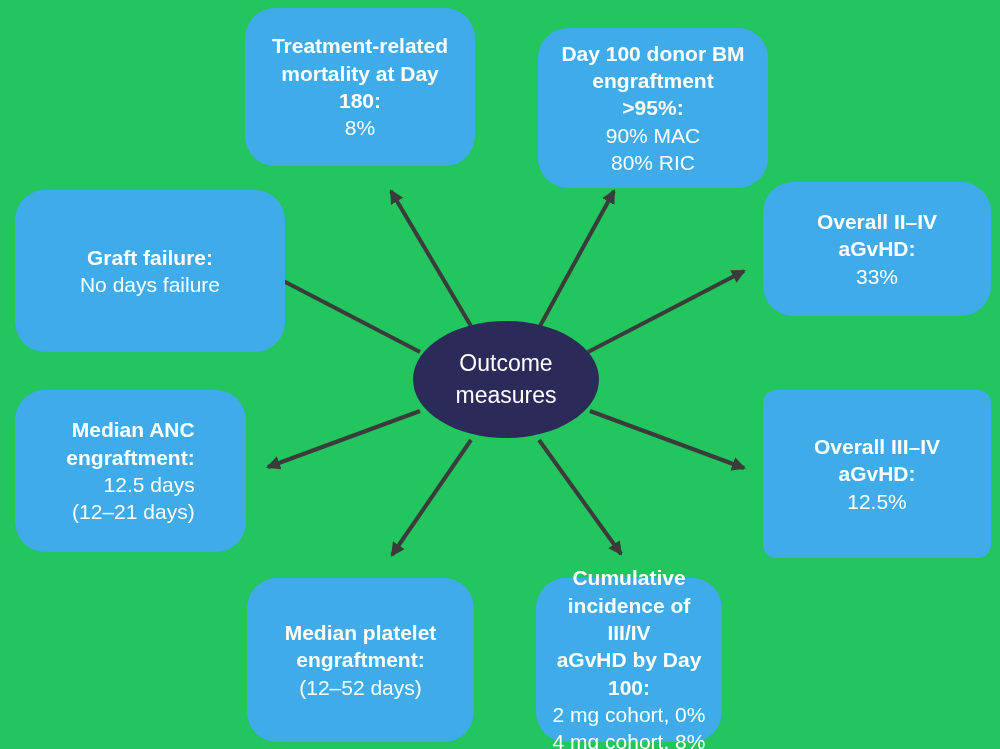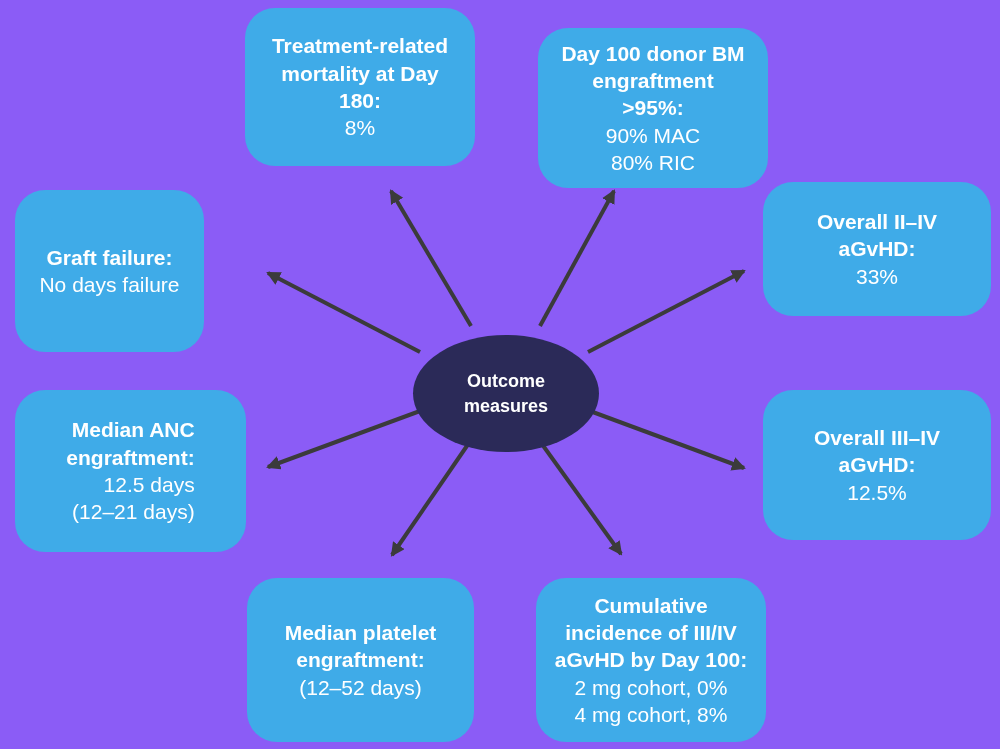--- a/index.html
+++ b/index.html
@@ -7,21 +7,21 @@
     --center-fill: #2B2A58;
     --arrow: #3B3B3B;
     --text: #FFFFFF;
   }
   * { box-sizing: border-box; }
   html, body { margin: 0; padding: 0; background: #ffffff; }
   .canvas {
     position: relative;
     width: 1000px;
     height: 749px;
-    background: #8b5cf6;
+    background: #22c55e;
     font-family: "Liberation Sans", sans-serif;
     overflow: hidden;
   }
   .arrows {
     position: absolute;
     left: 0; top: 0;
     width: 1000px; height: 749px;
   }
   .arrows line {
     stroke: var(--arrow);
@@ -45,31 +45,31 @@
     display: block;
     font-weight: bold;
     white-space: pre-line;
   }
   .box .val {
     display: block;
     font-weight: normal;
   }
   .center-node {
     position: absolute;
-    left: 413px; top: 335px;
+    left: 413px; top: 321px;
     width: 186px; height: 117px;
     background: var(--center-fill);
     border-radius: 50%;
     color: var(--text);
     display: flex;
     align-items: center;
     justify-content: center;
     text-align: center;
-    font-weight: bold;
-    font-size: 18px;
+    font-weight: normal;
+    font-size: 23px;
     line-height: 1.35;
   }
   .center-node .center-label { white-space: pre-line; }
 </style>
 </head>
 <body>
 
 <div class="canvas">
 
   <svg class="arrows" viewBox="0 0 1000 749" xmlns="http://www.w3.org/2000/svg">
@@ -108,29 +108,29 @@
   </div>
 
   <div class="box" style="left:763px; top:182px; width:228px; height:134px;">
     <div>
       <strong class="heading">Overall II–IV
 aGvHD:</strong>
       <span class="val">33%</span>
     </div>
   </div>
 
-  <div class="box" style="left:763px; top:390px; width:228px; height:150px;">
+  <div class="box" style="left:763px; top:390px; width:228px; height:168px;border-radius:13px;">
     <div>
       <strong class="heading">Overall III–IV
 aGvHD:</strong>
       <span class="val">12.5%</span>
     </div>
   </div>
 
-  <div class="box" style="left:536px; top:578px; width:230px; height:164px;">
+  <div class="box" style="left:536px; top:578px; width:186px; height:164px;">
     <div>
       <strong class="heading">Cumulative
 incidence of III/IV
 aGvHD by Day 100:</strong>
       <span class="val">2 mg cohort, 0%</span>
       <span class="val">4 mg cohort, 8%</span>
     </div>
   </div>
 
   <div class="box" style="left:247px; top:578px; width:227px; height:164px;align-items:center;">
@@ -143,21 +143,21 @@
 
   <div class="box" style="left:15px; top:390px; width:231px; height:162px;text-align:right;">
     <div>
       <strong class="heading">Median ANC
 engraftment:</strong>
       <span class="val">12.5 days</span>
       <span class="val">(12–21 days)</span>
     </div>
   </div>
 
-  <div class="box" style="left:15px; top:190px; width:189px; height:162px;">
+  <div class="box" style="left:15px; top:190px; width:270px; height:162px;">
     <div>
       <strong class="heading">Graft failure:</strong>
       <span class="val">No days failure</span>
     </div>
   </div>
 
   <div class="center-node">
     <span class="center-label">Outcome
 measures</span>
   </div>

